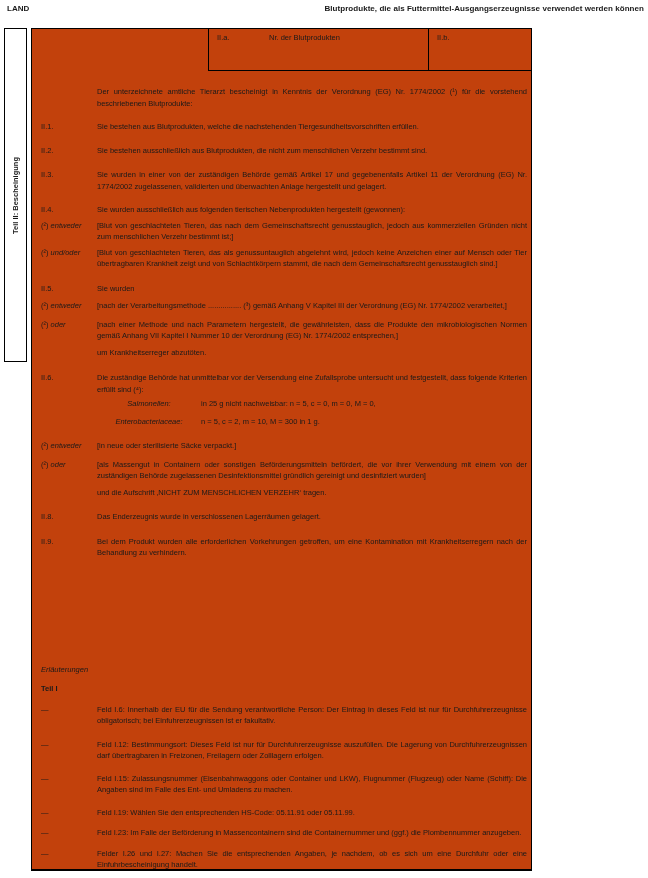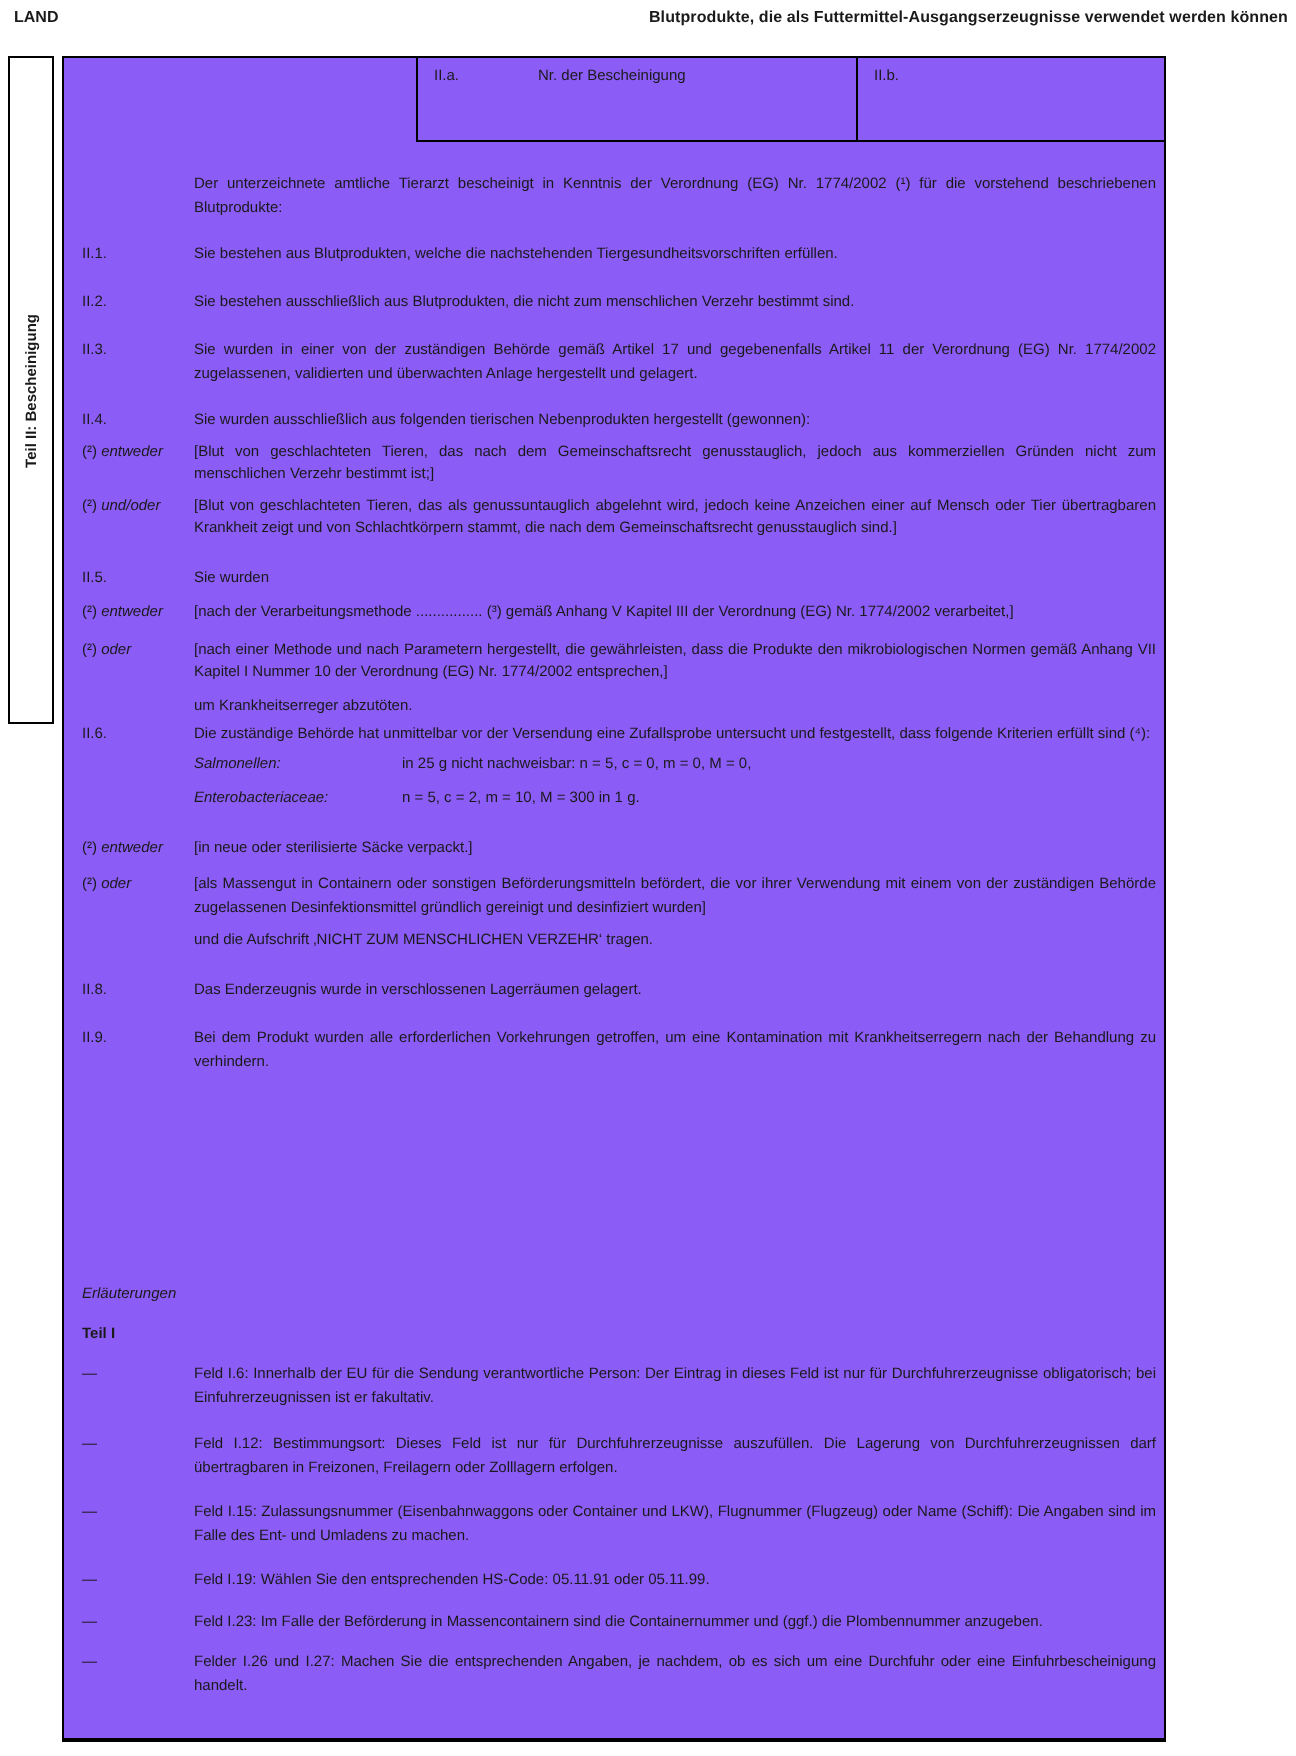--- a/index.html
+++ b/index.html
@@ -21,47 +21,47 @@
     position:absolute; left:4px; top:28px; width:23px; height:334px;
     border:1.5px solid #000;
     display:flex; align-items:center; justify-content:center;
   }
   .sidebar-box .rot {
     writing-mode:vertical-rl; transform:rotate(180deg);
     font-size:7.5px; font-weight:bold; white-space:nowrap;
   }
   
   .main-box {
-    position:absolute; left:31px; top:28px; width:552px; height:843px;
+    position:absolute; left:31px; top:28px; width:501px; height:843px;
     border:1.5px solid #000; border-bottom-width:2px;
-    background:#8b5cf6;
+    background:#c2410c;
   }
   
   .ref-table {
     margin-left:176px; height:42px;
     border-left:1.5px solid #000; border-bottom:1.5px solid #000;
     display:flex;
   }
   .ref-table .cell { padding:4px 0 0 8px; font-size:7.5px; }
   .ref-table .cell-a { width:219px; display:flex; }
   .ref-table .cell-a .lab { display:inline-block; width:52px; }
   .ref-table .cell-b { flex:1; border-left:1.5px solid #000; }
   
   .content { padding:15px 4px 0 9px; font-size:7.5px; line-height:11.5px; }
   .row { display:flex; }
   .row .lbl { width:56px; flex-shrink:0; }
   .row .txt { flex:1; text-align:justify; }
   .row .txt.nj { text-align:left; }
   .bold { font-weight:bold; }
   .ital { font-style:italic; }
-  .term { display:inline-block; width:104px; font-style:italic; }
+  .term { display:inline-block; width:104px; font-style:italic;text-align:center; }
   .mb3{margin-bottom:3px}.mb4{margin-bottom:4px}.mb5{margin-bottom:5px}
   .mb6{margin-bottom:6px}.mb7{margin-bottom:7px}.mb8{margin-bottom:8px}
   .mb9{margin-bottom:9px}.mb11{margin-bottom:11px}.mb12{margin-bottom:12px}
-  .mb13{margin-bottom:13px}.mb14{margin-bottom:3px}
+  .mb13{margin-bottom:13px}.mb14{margin-bottom:14px}
   .notes-title { margin-top:105px; font-style:italic; }
 </style>
 </head>
 <body>
 
 <div class="page">
 
   <div class="topbar">
     <span class="left">LAND</span>
     <span class="right">Blutprodukte, die als Futtermittel-Ausgangserzeugnisse verwendet werden können</span>
@@ -69,21 +69,21 @@
 
   <div class="sidebar-box">
     <span class="rot">Teil II: Bescheinigung</span>
   </div>
 
   <div class="main-box">
 
     <div class="ref-table">
       <div class="cell cell-a">
         <span class="lab">II.a.</span>
-        <span>Nr. der Bescheinigung</span>
+        <span>Nr. der Blutprodukten</span>
       </div>
       <div class="cell cell-b">
         <span>II.b.</span>
       </div>
     </div>
 
     <div class="content">
 
 
       <div class="row mb12">

